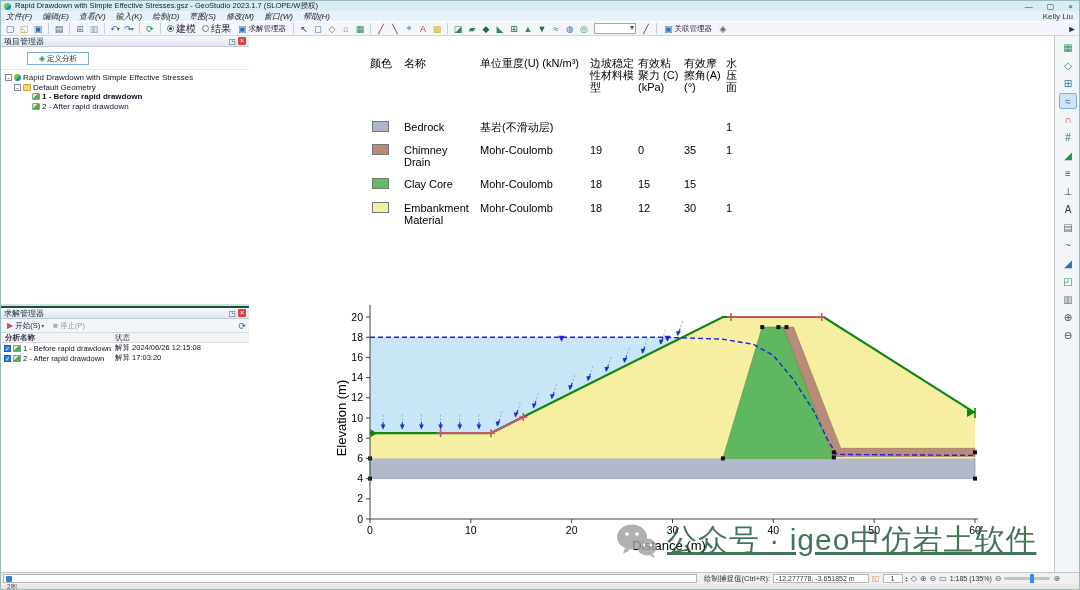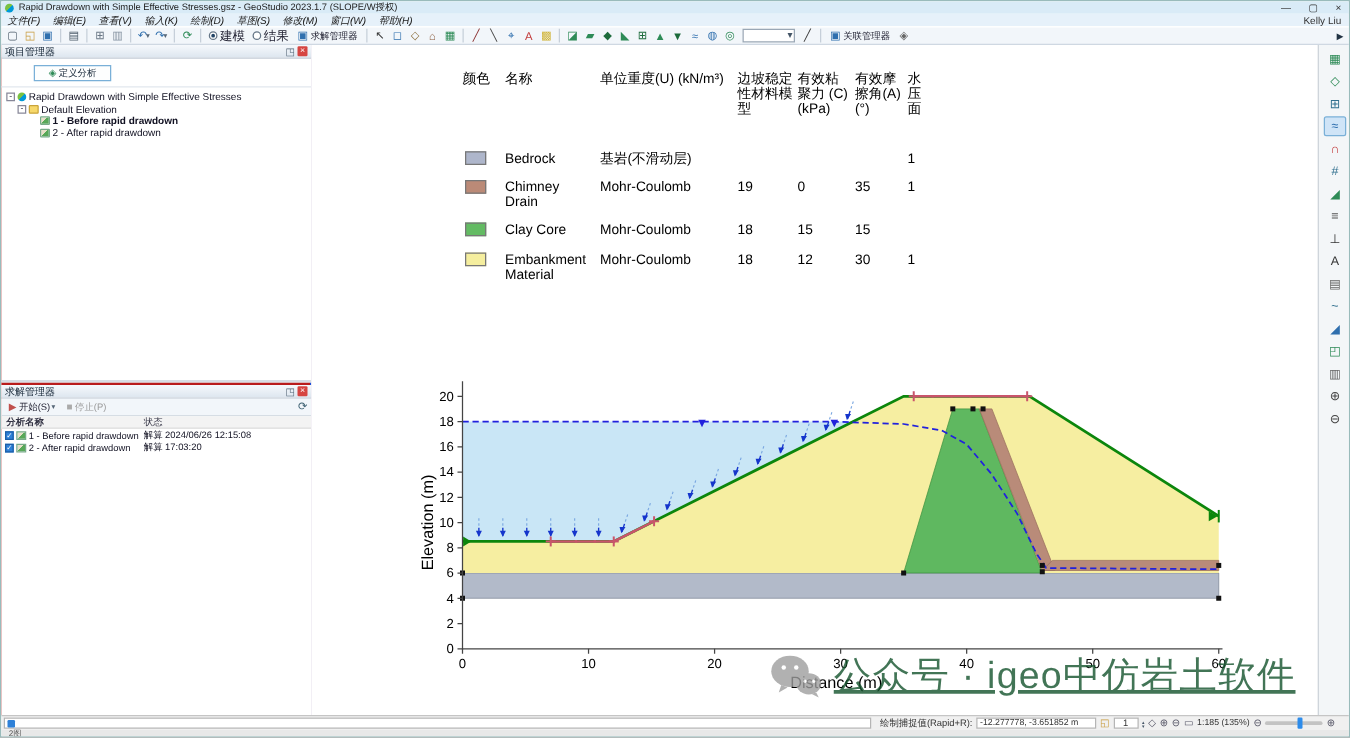--- a/index.html
+++ b/index.html
@@ -23,21 +23,21 @@
   .tbradio .dot{width:7px;height:7px;border:1px solid #678;border-radius:50%;margin-right:2px;position:relative;background:#fff;}
   .tbradio .dot.on:after{content:"";position:absolute;left:1px;top:1px;width:3px;height:3px;border-radius:50%;background:#246;}
   .tbbtn{display:flex;align-items:center;font-size:7.5px;color:#223;border:1px solid transparent;padding:0 3px;height:13px;white-space:nowrap;}
   .tbbtn .g{color:#2f6fae;margin-right:2px;font-size:9px;}
   .tbcombo{width:42px;height:11px;border:1px solid #9aa7b5;background:#fff;margin:0 3px;position:relative;}
   .tbcombo:after{content:"▾";position:absolute;right:1px;top:-1px;font-size:8px;color:#456;}
   .caret{font-size:6px;color:#567;margin-left:-1px;}
 
   
   .main{position:absolute;left:0;top:35px;width:1080px;height:536px;display:flex;}
-  .leftcol{width:248px;height:100%;background:#b91c1c;border-right:1px solid #1d4ed8;position:relative;flex:0 0 auto;}
+  .leftcol{width:248px;height:100%;background:#14532d;border-right:1px solid #1d4ed8;position:relative;flex:0 0 auto;}
   .panel{position:absolute;left:0;width:248px;background:#fff;}
   .panel.pm{top:0;height:270px;border-bottom:2px solid #d7dde4;}
   .panel.sm{top:272px;height:264px;}
   .phead{height:11px;background:linear-gradient(#f6f9fc,#dde6ef);border-bottom:1px solid #c3ccd6;display:flex;align-items:center;font-size:8px;color:#123;padding:0 3px;}
   .phead .sp{margin-left:auto;display:flex;align-items:center;gap:2px;}
   .phead .pin{font-size:8px;color:#567;}
   .phead .pclose{width:8px;height:8px;background:#d64541;color:#fff;font-size:7px;line-height:8px;text-align:center;border-radius:1px;}
   .defbtn{position:absolute;left:26px;top:16px;width:62px;height:13px;border:1px solid #7ab0d8;background:#fdfefe;display:flex;align-items:center;justify-content:center;font-size:7.5px;color:#123;gap:2px;}
   .defbtn .g{color:#2e8b57;font-size:8px;}
   .treewrap{position:absolute;left:0;top:33px;width:248px;bottom:0;border-top:1px solid #e2e8ee;padding-top:3px;}
@@ -204,21 +204,21 @@
         </div>
         <div class="treewrap" id="pm-tree">
             <div class="trow" style="padding-left: 4px;">
               <span class="exp">-</span>
               <span class="tico logo"></span>
               <span>Rapid Drawdown with Simple Effective Stresses</span>
             </div>
             <div class="trow" style="padding-left: 13px;">
               <span class="exp">-</span>
               <span class="tico folder"></span>
-              <span>Default Elevation</span>
+              <span>Default Geometry</span>
             </div>
             <div class="trow bold" style="padding-left: 22px;">
               <span style="width: 9px; flex: 0 0 auto;"></span>
               <span class="tico analysis"></span>
               <span>1 - Before rapid drawdown</span>
             </div>
             <div class="trow" style="padding-left: 22px;">
               <span style="width: 9px; flex: 0 0 auto;"></span>
               <span class="tico analysis"></span>
               <span>2 - After rapid drawdown</span>
@@ -500,21 +500,21 @@
         <div class="rbico" style="color: rgb(102, 102, 102);">▥</div>
         <div class="rbico" style="color: rgb(68, 68, 68);">⊕</div>
         <div class="rbico" style="color: rgb(68, 68, 68);">⊖</div>
       </div>
   </div>
 
   <div class="statusrow">
     <div class="sfield big">
       <span class="blueicon"></span>
     </div>
-    <span class="slabel">绘制捕捉值(Rapid+R):</span>
+    <span class="slabel">绘制捕捉值(Ctrl+R):</span>
     <div class="sfield coords">-12.277778, -3.651852 m</div>
     <span class="sicon folder">◱</span>
     <div class="sfield pagefield">1</div>
     <span class="spinner">
       <span>▴</span>
       <span>▾</span>
     </span>
     <span class="sicon">◇</span>
     <span class="sicon">⊕</span>
     <span class="sicon">⊖</span>

